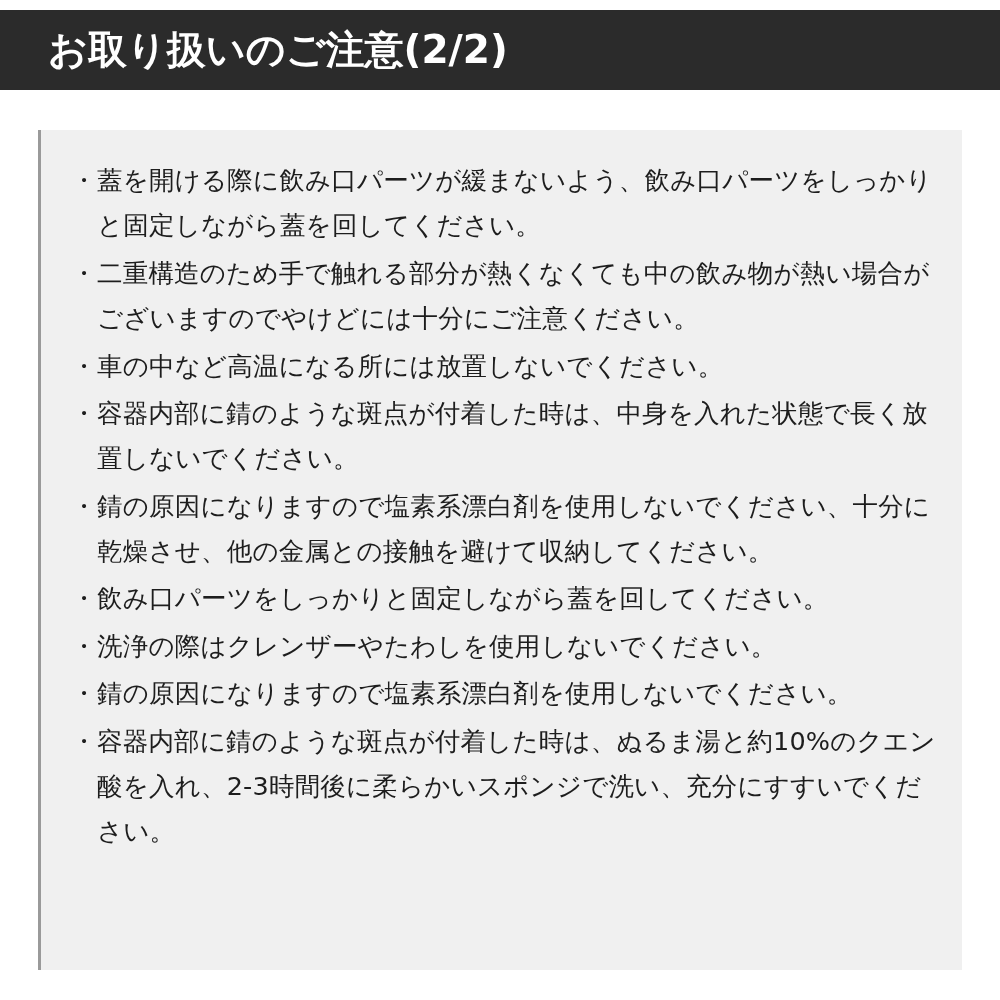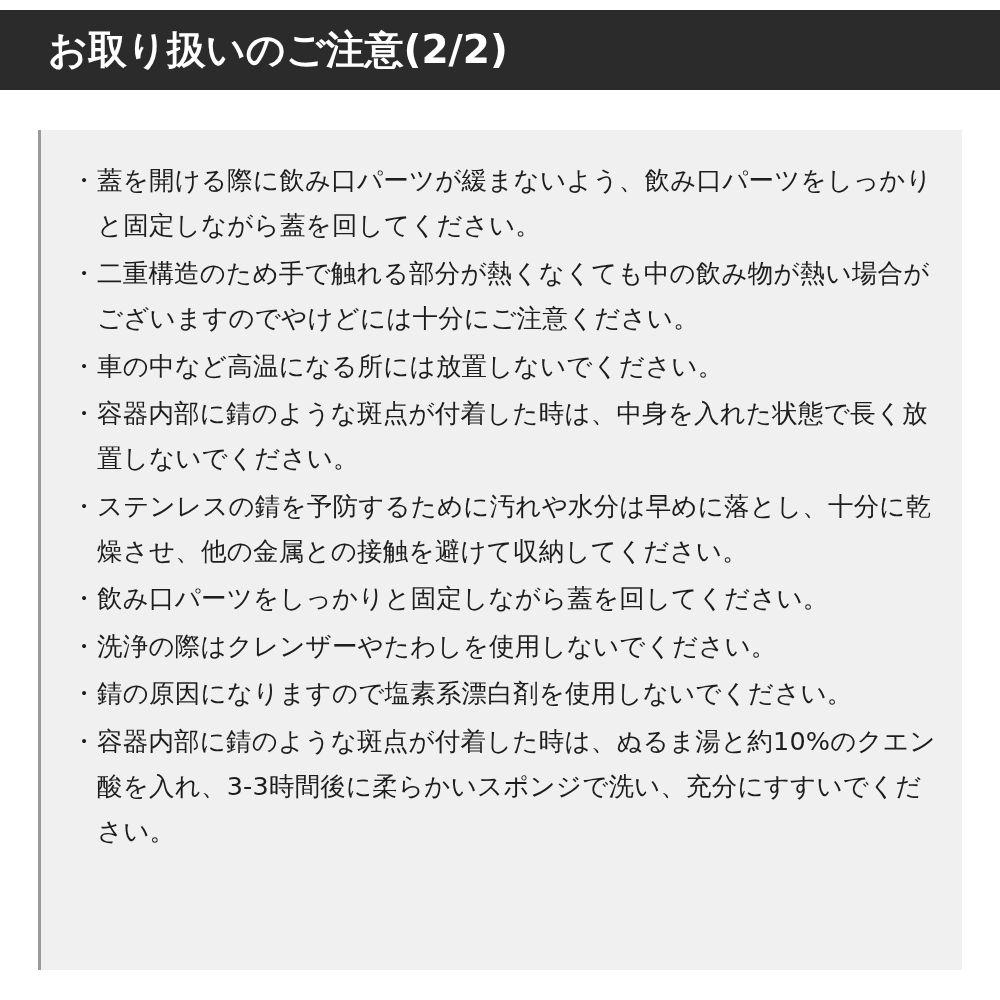--- a/index.html
+++ b/index.html
@@ -103,39 +103,39 @@
         <span class="note-text">車の中など高温になる所には放置しないでください。</span>
       </div>
 
       <div class="note-item">
         <span class="note-bullet">・</span>
         <span class="note-text">容器内部に錆のような斑点が付着した時は、中身を入れた状態で長く放置しないでください。</span>
       </div>
 
       <div class="note-item">
         <span class="note-bullet">・</span>
-        <span class="note-text">ステンレスの錆を予防するために汚れや水分は早めに落とし、十分に乾燥させ、他の金属との接触を避けて収納してください。</span>
+        <span class="note-text">錆の原因になりますので塩素系漂白剤を使用しないでください、十分に乾燥させ、他の金属との接触を避けて収納してください。</span>
       </div>
 
       <div class="note-item">
         <span class="note-bullet">・</span>
         <span class="note-text">飲み口パーツをしっかりと固定しながら蓋を回してください。</span>
       </div>
 
       <div class="note-item">
         <span class="note-bullet">・</span>
         <span class="note-text">洗浄の際はクレンザーやたわしを使用しないでください。</span>
       </div>
 
       <div class="note-item">
         <span class="note-bullet">・</span>
         <span class="note-text">錆の原因になりますので塩素系漂白剤を使用しないでください。</span>
       </div>
 
       <div class="note-item">
         <span class="note-bullet">・</span>
-        <span class="note-text">容器内部に錆のような斑点が付着した時は、ぬるま湯と約10%のクエン酸を入れ、3-3時間後に柔らかいスポンジで洗い、充分にすすいでください。</span>
+        <span class="note-text">容器内部に錆のような斑点が付着した時は、ぬるま湯と約10%のクエン酸を入れ、2-3時間後に柔らかいスポンジで洗い、充分にすすいでください。</span>
       </div>
 
     </div>
   </div>
 
 </div>
 
 </body></html>

